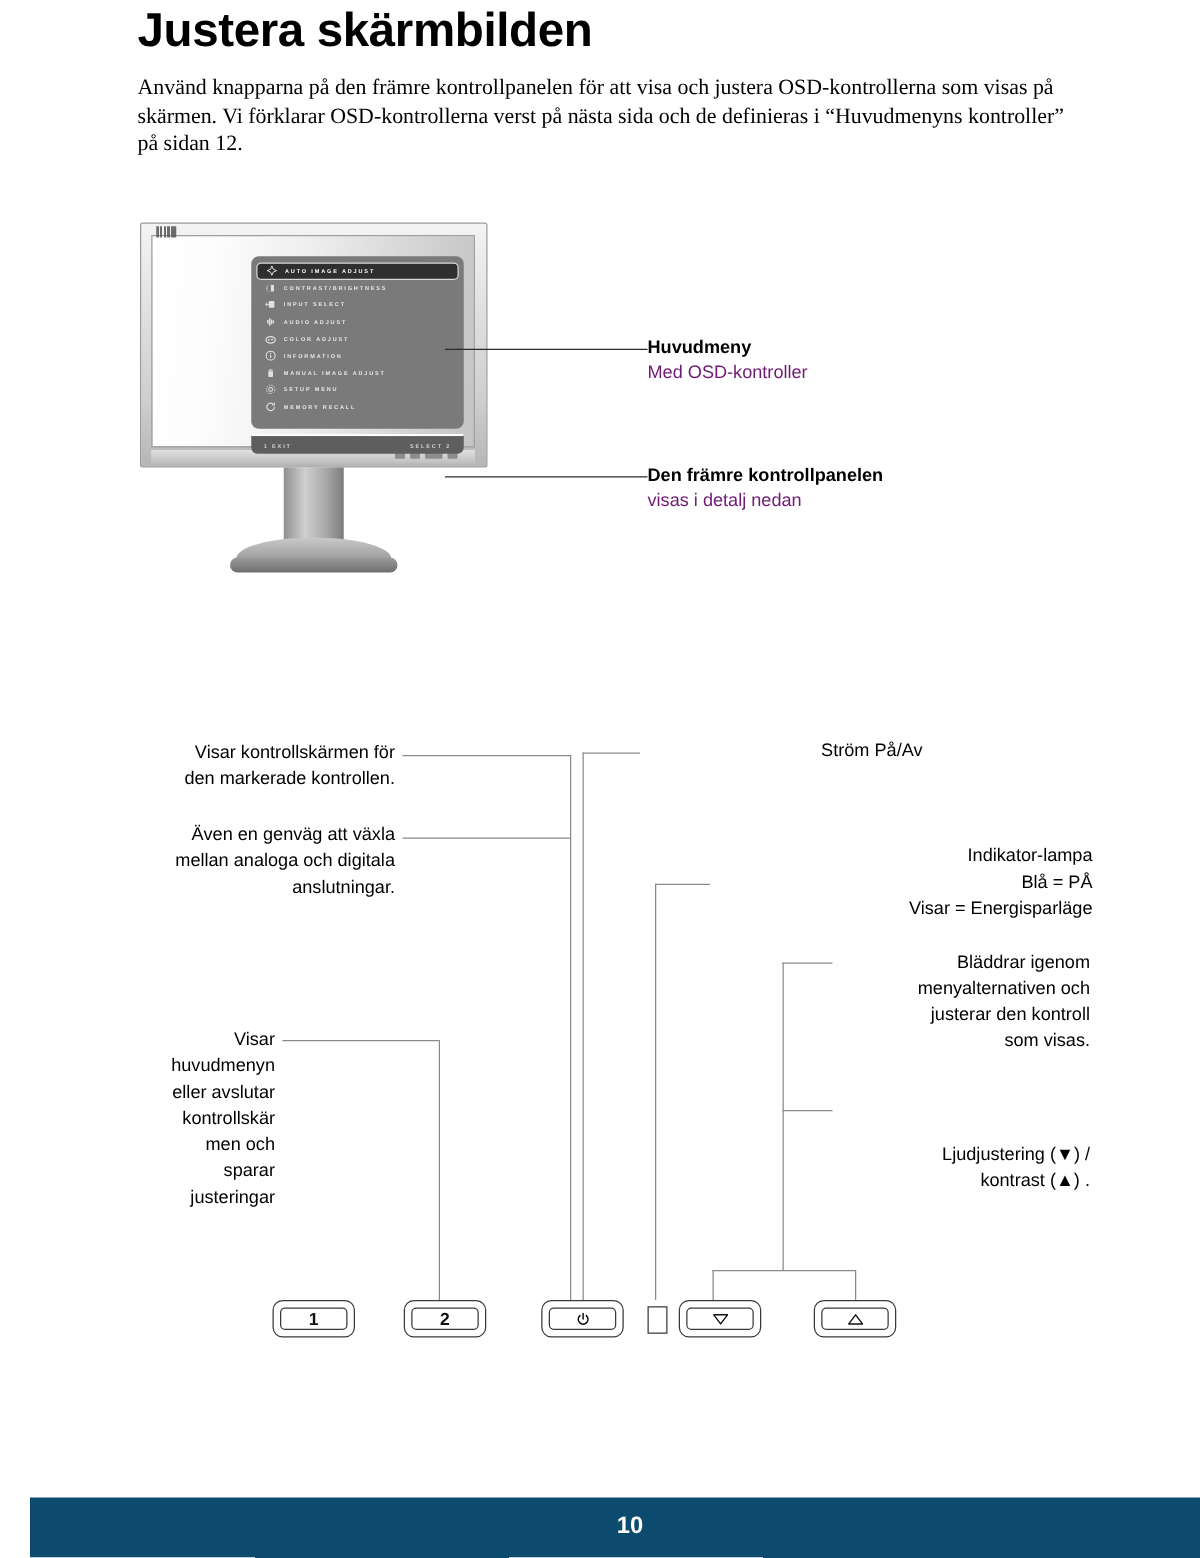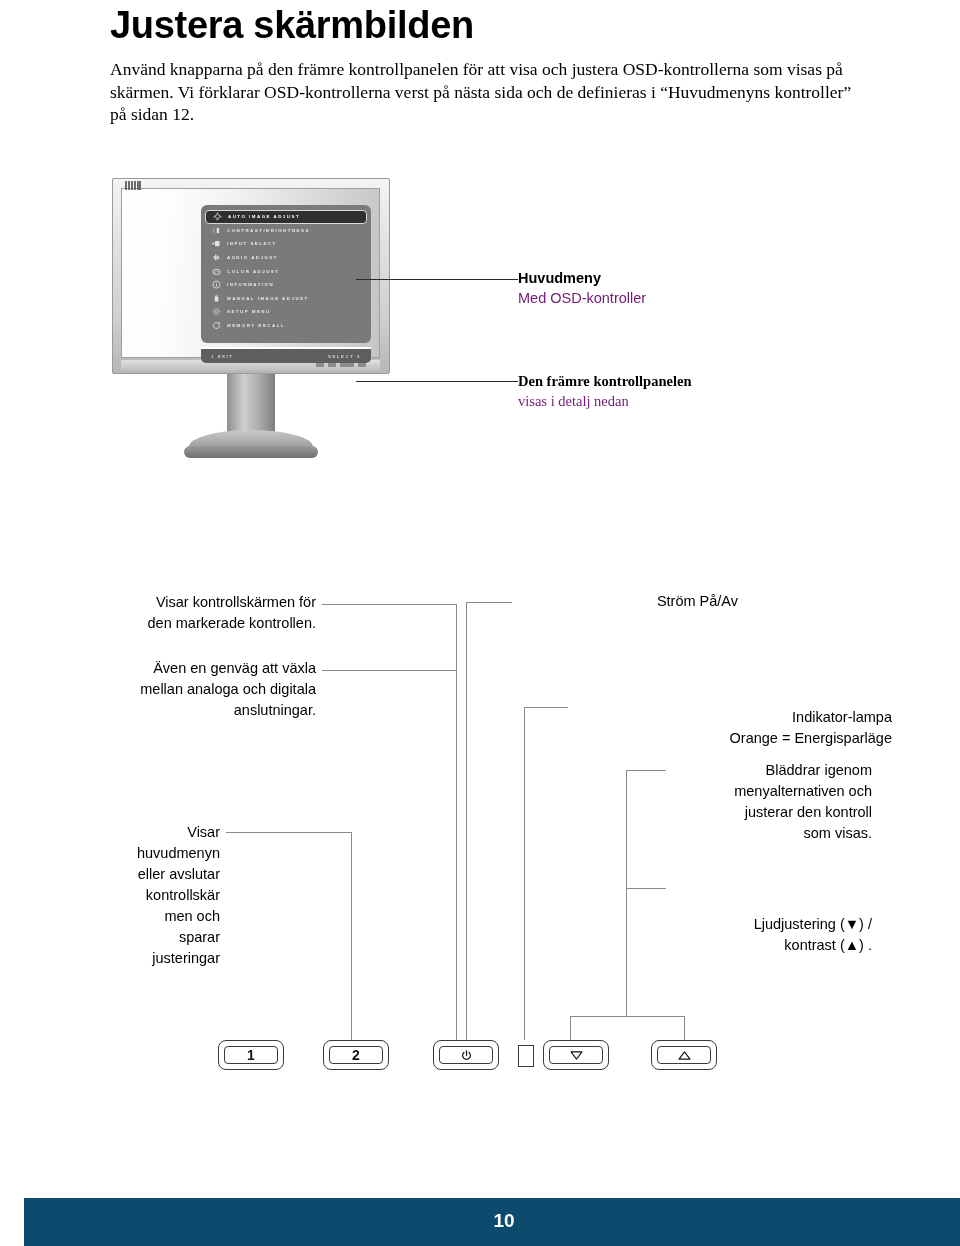--- a/index.html
+++ b/index.html
@@ -286,21 +286,21 @@
 </div>
 
 <div class="hline" style="left:356px; top:279px; width:162px;"></div>
 <div class="hline" style="left:356px; top:381px; width:162px;"></div>
 
 <div class="lbl-block" style="left:518px; top:268px;">
   <div class="lbl-bold">Huvudmeny</div>
   <div class="lbl-norm">Med OSD-kontroller</div>
 </div>
 
-<div class="lbl-block" style="left:518px; top:371px;font-family:Liberation Serif, serif;">
+<div class="lbl-block" style="left:518px; top:371px;">
   <div class="lbl-bold">Den främre kontrollpanelen</div>
   <div class="lbl-norm">visas i detalj nedan</div>
 </div>
 
 <div class="callout right-align" style="left:110px; top:592px; width:206px; white-space:pre-line;">Visar kontrollskärmen för
 den markerade kontrollen.</div>
 <div class="hline grey" style="left:322px; top:604px; width:134px;"></div>
 
 <div class="callout right-align" style="left:100px; top:658px; width:216px; white-space:pre-line;">Även en genväg att växla
 mellan analoga och digitala
@@ -316,23 +316,24 @@
 men och
 sparar
 justeringar</div>
 <div class="hline grey" style="left:226px; top:832px; width:125px;"></div>
 <div class="vline" style="left:351px; top:832px; height:208px;"></div>
 
 <div class="callout left-align" style="left:518px; top:591px; width:220px;">Ström På/Av</div>
 <div class="hline grey" style="left:466px; top:602px; width:46px;"></div>
 <div class="vline" style="left:466px; top:602px; height:438px;"></div>
 
-<div class="callout left-align" style="left:592px; top:675px; width:300px;margin-top:32px;">
+<div class="callout left-align" style="left:574px; top:675px; width:300px;">
   <div>Indikator-lampa</div>
-  <div>Orange = Energisparläge</div>
+  <div>Blå = PÅ</div>
+  <div>Visar = Energisparläge</div>
 </div>
 <div class="hline grey" style="left:524px; top:707px; width:44px;"></div>
 <div class="vline" style="left:524px; top:707px; height:333px;"></div>
 
 <div class="callout left-align" style="left:672px; top:760px; width:200px; white-space:pre-line;">Bläddrar igenom
 menyalternativen och
 justerar den kontroll
 som visas.</div>
 <div class="hline grey" style="left:626px; top:770px; width:40px;"></div>
 

